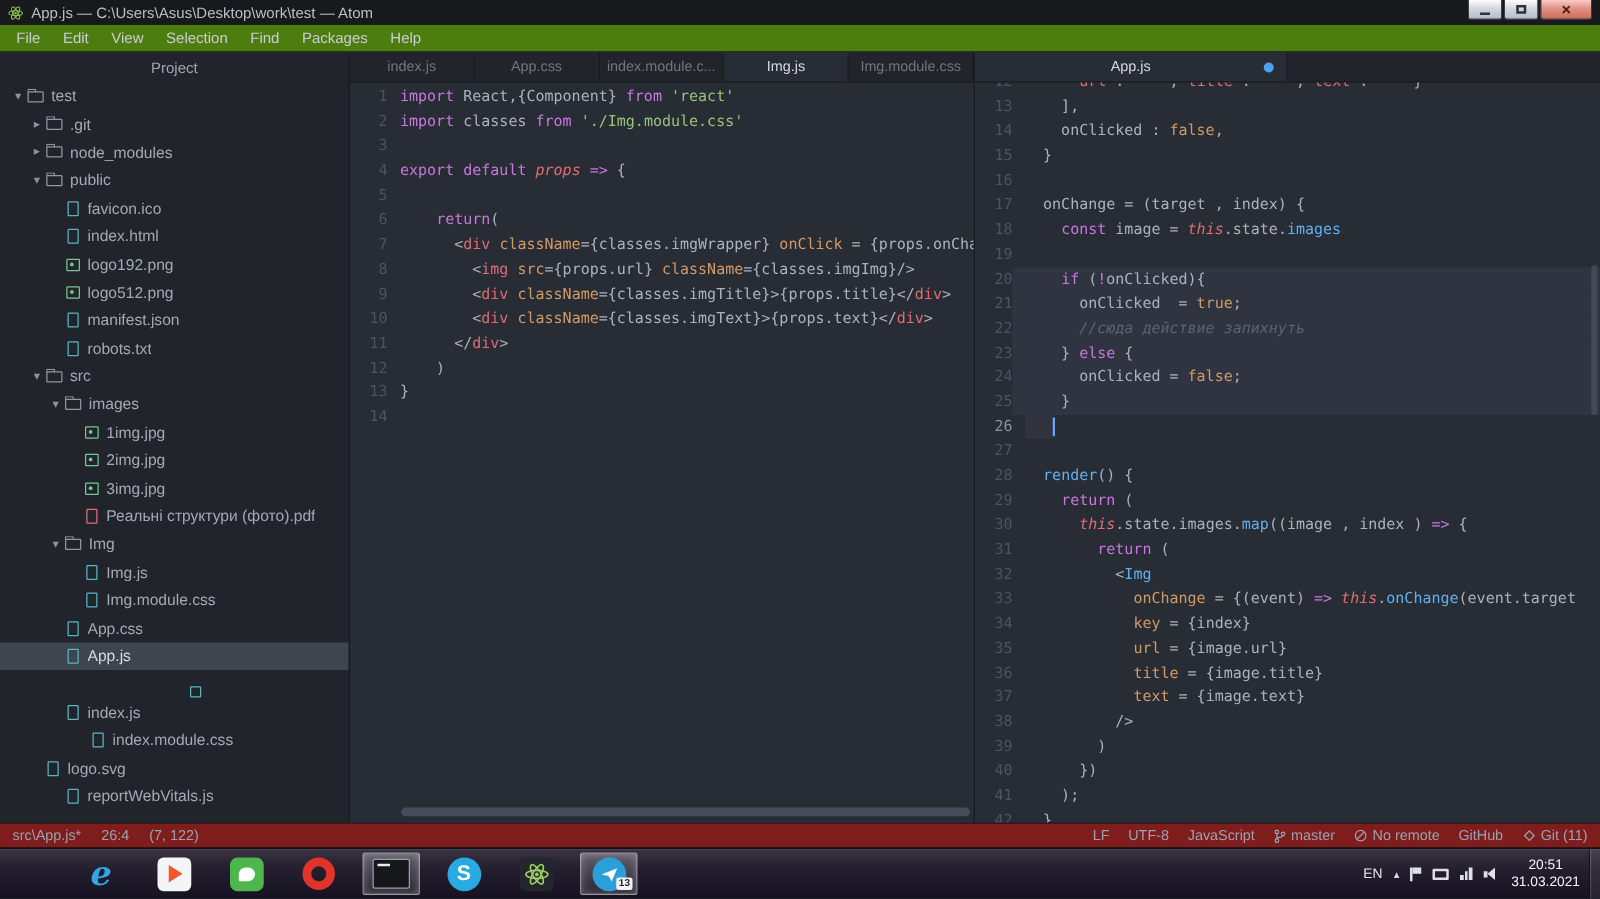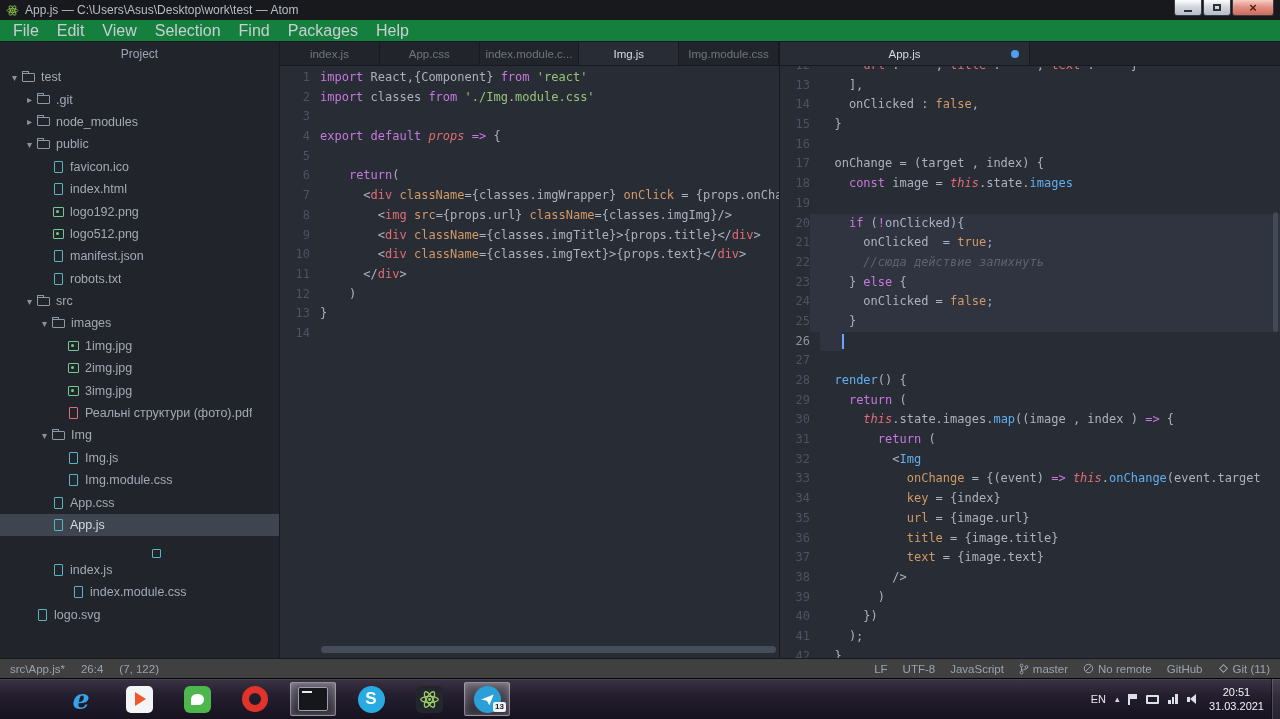--- a/index.html
+++ b/index.html
@@ -10,21 +10,21 @@
   
   .titlebar { height:20px; background:#17191d; display:flex; align-items:center; padding-left:6px; color:#b9bec7; font-size:12px; position:relative; }
   .titlebar .atom-logo { display:flex; margin-right:6px; }
   .win-controls { position:absolute; top:0; right:6px; display:flex; }
   .wc { width:28px; height:16px; border:1px solid #3a3d43; border-top:none; background:linear-gradient(#fdfdfd,#d3d7de 45%,#b6bcc7); display:flex; align-items:center; justify-content:center; color:#2f3237; border-radius:0 0 3px 3px; margin-left:1px; cursor:default; }
   .wc-min i { display:block; width:8px; height:2px; background:#2f3237; margin-top:7px; }
   .wc-max i { display:block; width:8px; height:7px; border:2px solid #2f3237; }
   .wc-close { width:42px; background:linear-gradient(#f7cdc5,#e29184 45%,#cf6c5b); font-size:13px; font-weight:bold; color:#4a1d14; }
 
   
-  .menubar { height:22px; background:#15803d; border-bottom:1px solid #181a1f; display:flex; align-items:center; padding-left:4px; font-size:16px; color:#c9ced6; }
+  .menubar { height:22px; background:#4d7c0f; border-bottom:1px solid #181a1f; display:flex; align-items:center; padding-left:4px; font-size:12px; color:#c9ced6; }
   .menu-item { padding:0 9px; line-height:21px; }
 
   
   .main { display:flex; height:616px; }
 
   .tree { width:280px; background:#21252b; border-right:1px solid #181a1f; overflow:hidden; display:flex; flex-direction:column; }
   .tree-header { height:24px; display:flex; align-items:center; justify-content:center; color:#9da5b4; font-size:12px; flex:0 0 auto; }
   #tree-items { flex:1; overflow:hidden; }
   .tree-row { display:flex; align-items:center; height:22.4px; font-size:12.5px; color:#a2a9b6; white-space:nowrap; overflow:hidden; }
   .tree-row.selected { background:#3e4450; color:#d7dae0; }
@@ -60,21 +60,21 @@
 
   .kw { color:#c678dd; } .str { color:#98c379; } .tag { color:#e06c75; }
   .attr { color:#d19a66; } .fn { color:#61afef; } .num { color:#d19a66; }
   .cmt { color:#5c6370; font-style:italic; } .red { color:#e06c75; }
   .rdi { color:#e06c75; font-style:italic; } .txt { color:#abb2bf; }
 
   .hscroll { position:absolute; left:41px; right:3px; bottom:5px; height:7px; background:#4a5261; border-radius:4px; opacity:.85; }
   .vscroll { position:absolute; right:2px; top:170px; width:5px; height:120px; background:#4a5261; border-radius:3px; opacity:.7; }
 
   
-  .statusbar { height:20px; background:#404040; border-top:1px solid #181a1f; display:flex; align-items:center; font-size:11.5px; color:#9aa2af; padding:0 10px; }
+  .statusbar { height:20px; background:#7f1d1d; border-top:1px solid #181a1f; display:flex; align-items:center; font-size:11.5px; color:#9aa2af; padding:0 10px; }
   .sb-left { display:flex; gap:16px; }
   .sb-right { margin-left:auto; display:flex; gap:15px; align-items:center;justify-content:flex-end; }
   .sb-item { display:flex; align-items:center; gap:4px; white-space:nowrap; }
   .sb-item svg { display:block; }
 
   
   .taskbar { position:absolute; bottom:0; left:0; width:1280px; height:41px; background:linear-gradient(180deg,#3b3344 0%,#241e2e 40%,#161220 100%); border-top:1px solid #05040a; box-shadow:inset 0 1px 0 rgba(255,255,255,.08); display:flex; align-items:center; }
   #task-icons { display:flex; margin-left:58px; gap:12px; align-items:center; }
   .tb-slot { width:46px; height:34px; display:flex; align-items:center; justify-content:center; border-radius:2px; position:relative; background:transparent; border:none; }
   .tb-slot.active { background:linear-gradient(rgba(255,255,255,.24),rgba(255,255,255,.08)); border:1px solid rgba(255,255,255,.42); box-shadow:inset 0 0 7px rgba(255,255,255,.28); }
@@ -275,20 +275,25 @@
           </div>
           <div class="tree-row" style="padding-left: 58px;">
             <span class="chev"></span>
             <span class="ic-file"></span>
             <span class="tree-label">index.module.css</span>
           </div>
           <div class="tree-row" style="padding-left: 22px;">
             <span class="chev"></span>
             <span class="ic-file"></span>
             <span class="tree-label">logo.svg</span>
+          </div>
+          <div class="tree-row" style="padding-left: 38px;">
+            <span class="chev"></span>
+            <span class="ic-file"></span>
+            <span class="tree-label">reportWebVitals.js</span>
           </div>
         </div>
     </aside>
 
     <div class="pane pane-left">
       <div class="tabbar" id="left-tabs">
           <div class="tab">
             <span>index.js</span>
           </div>
           <div class="tab">

